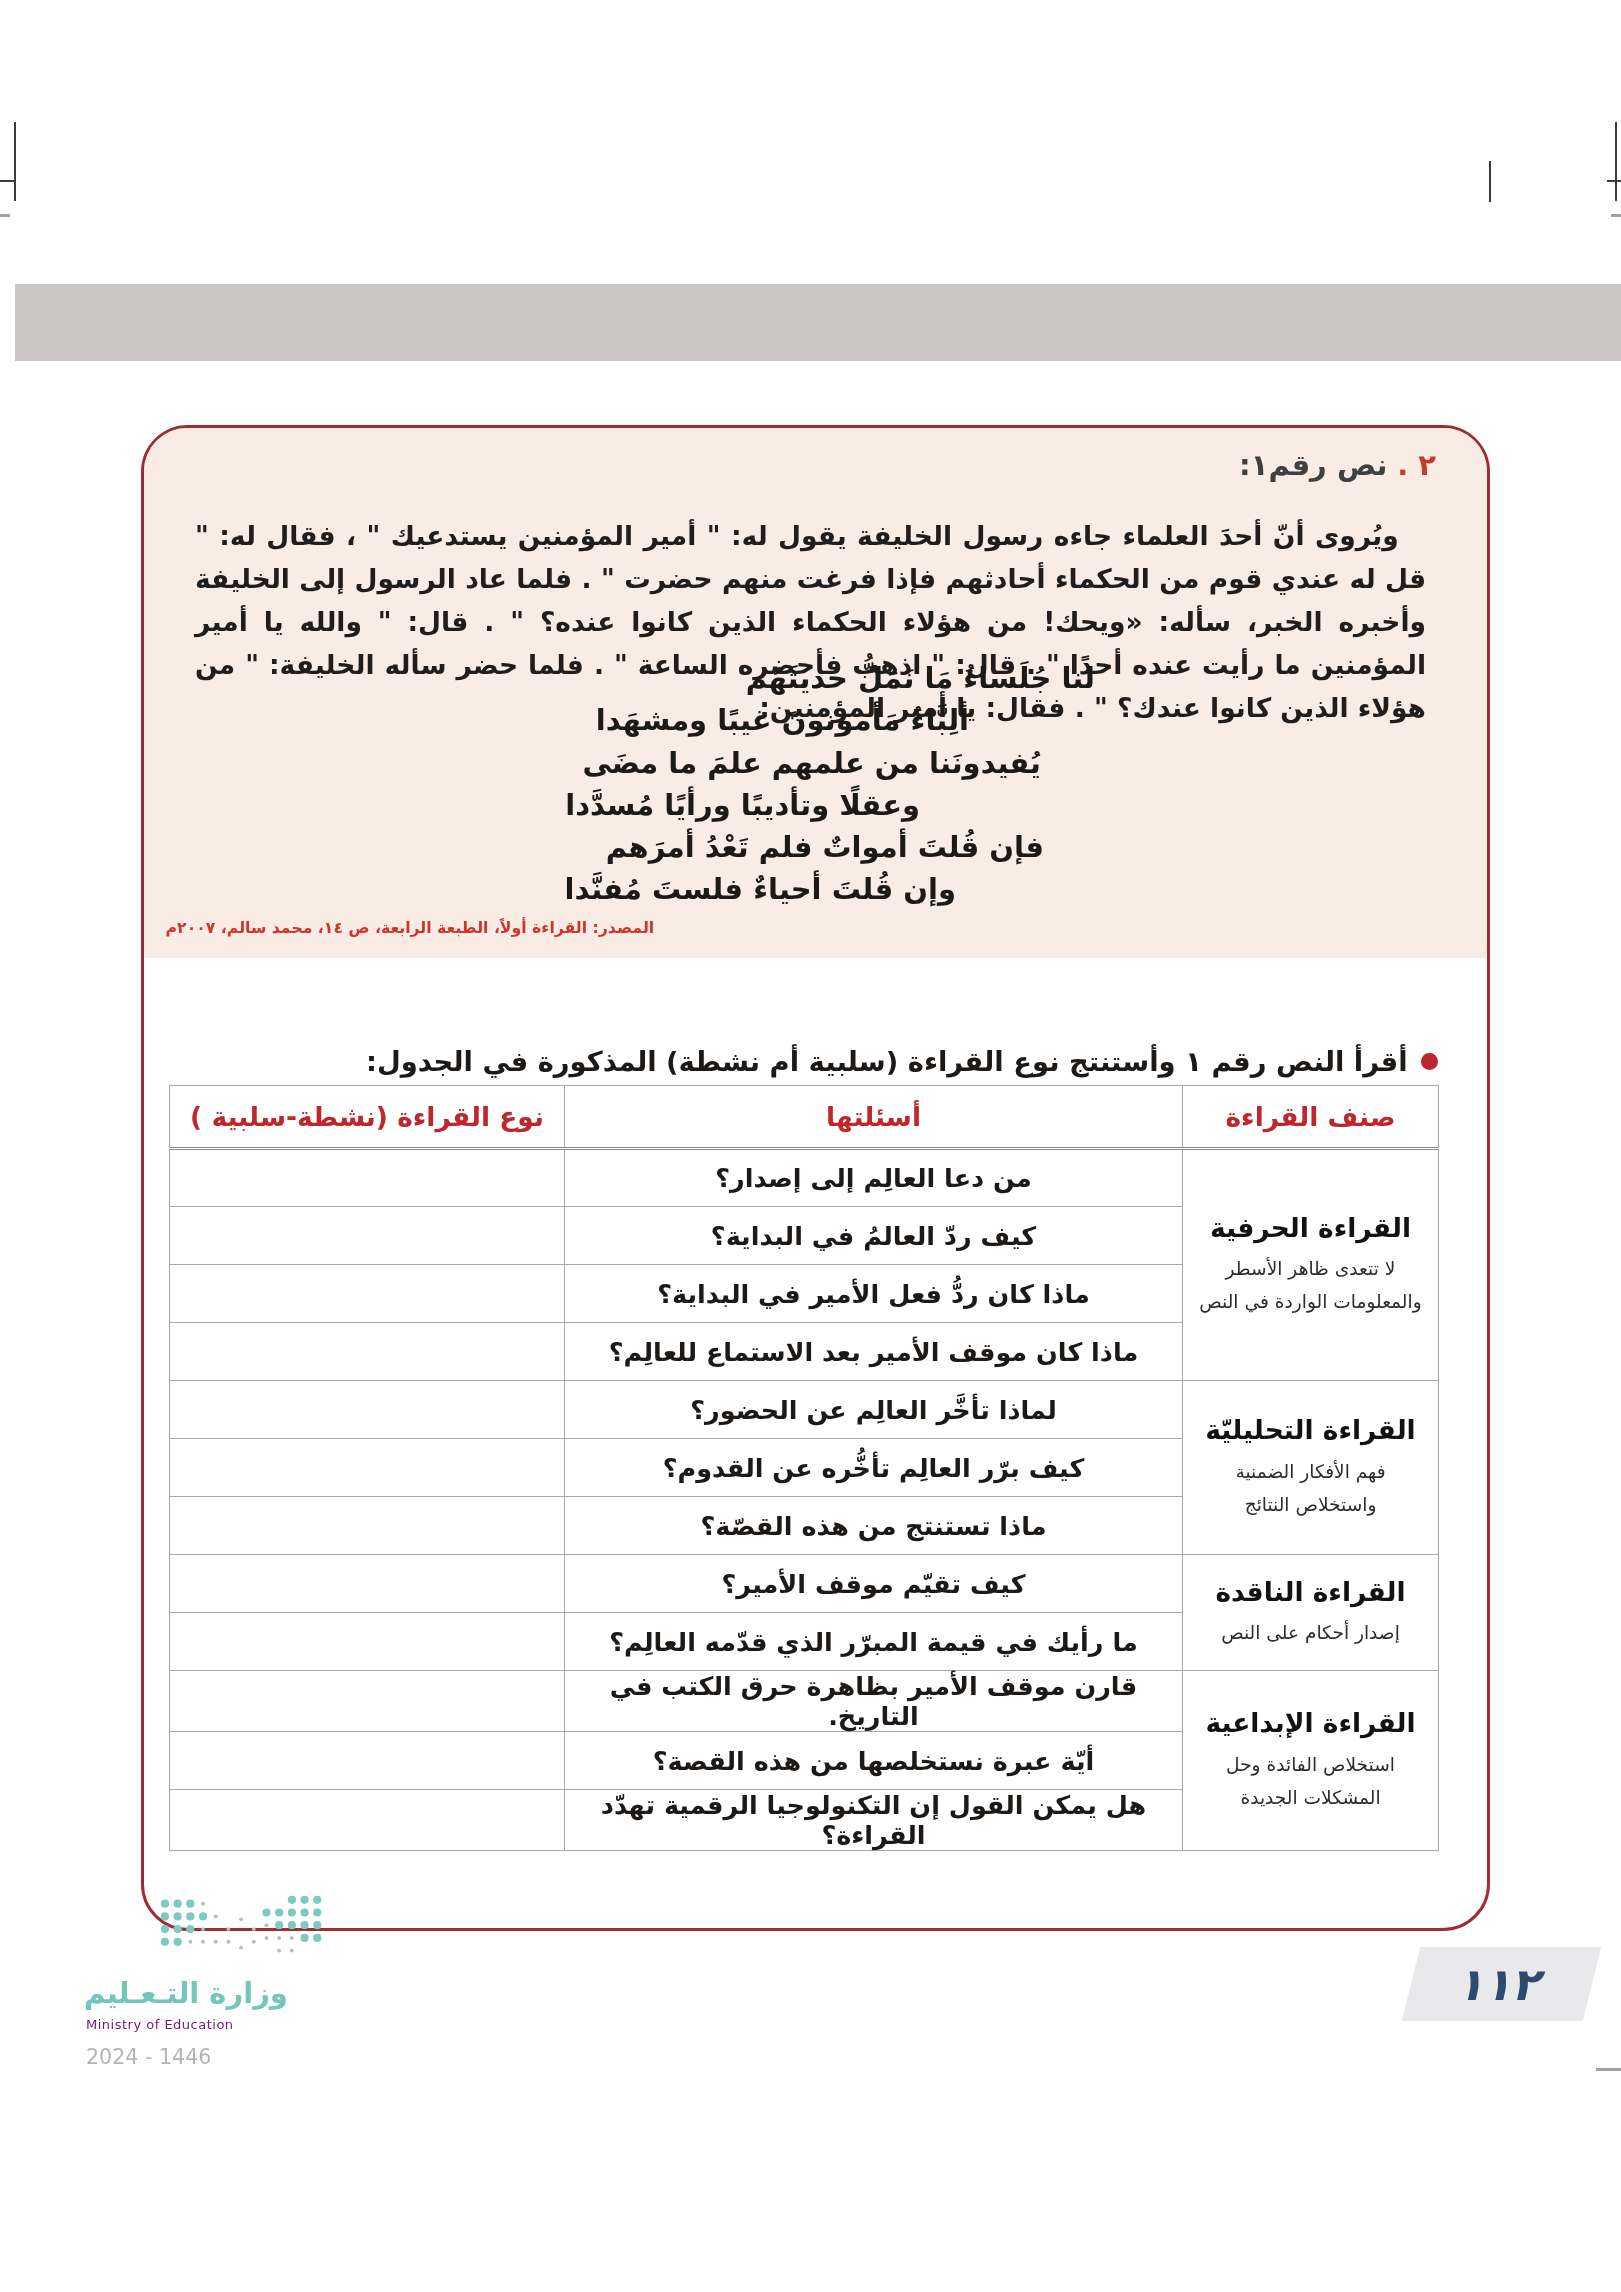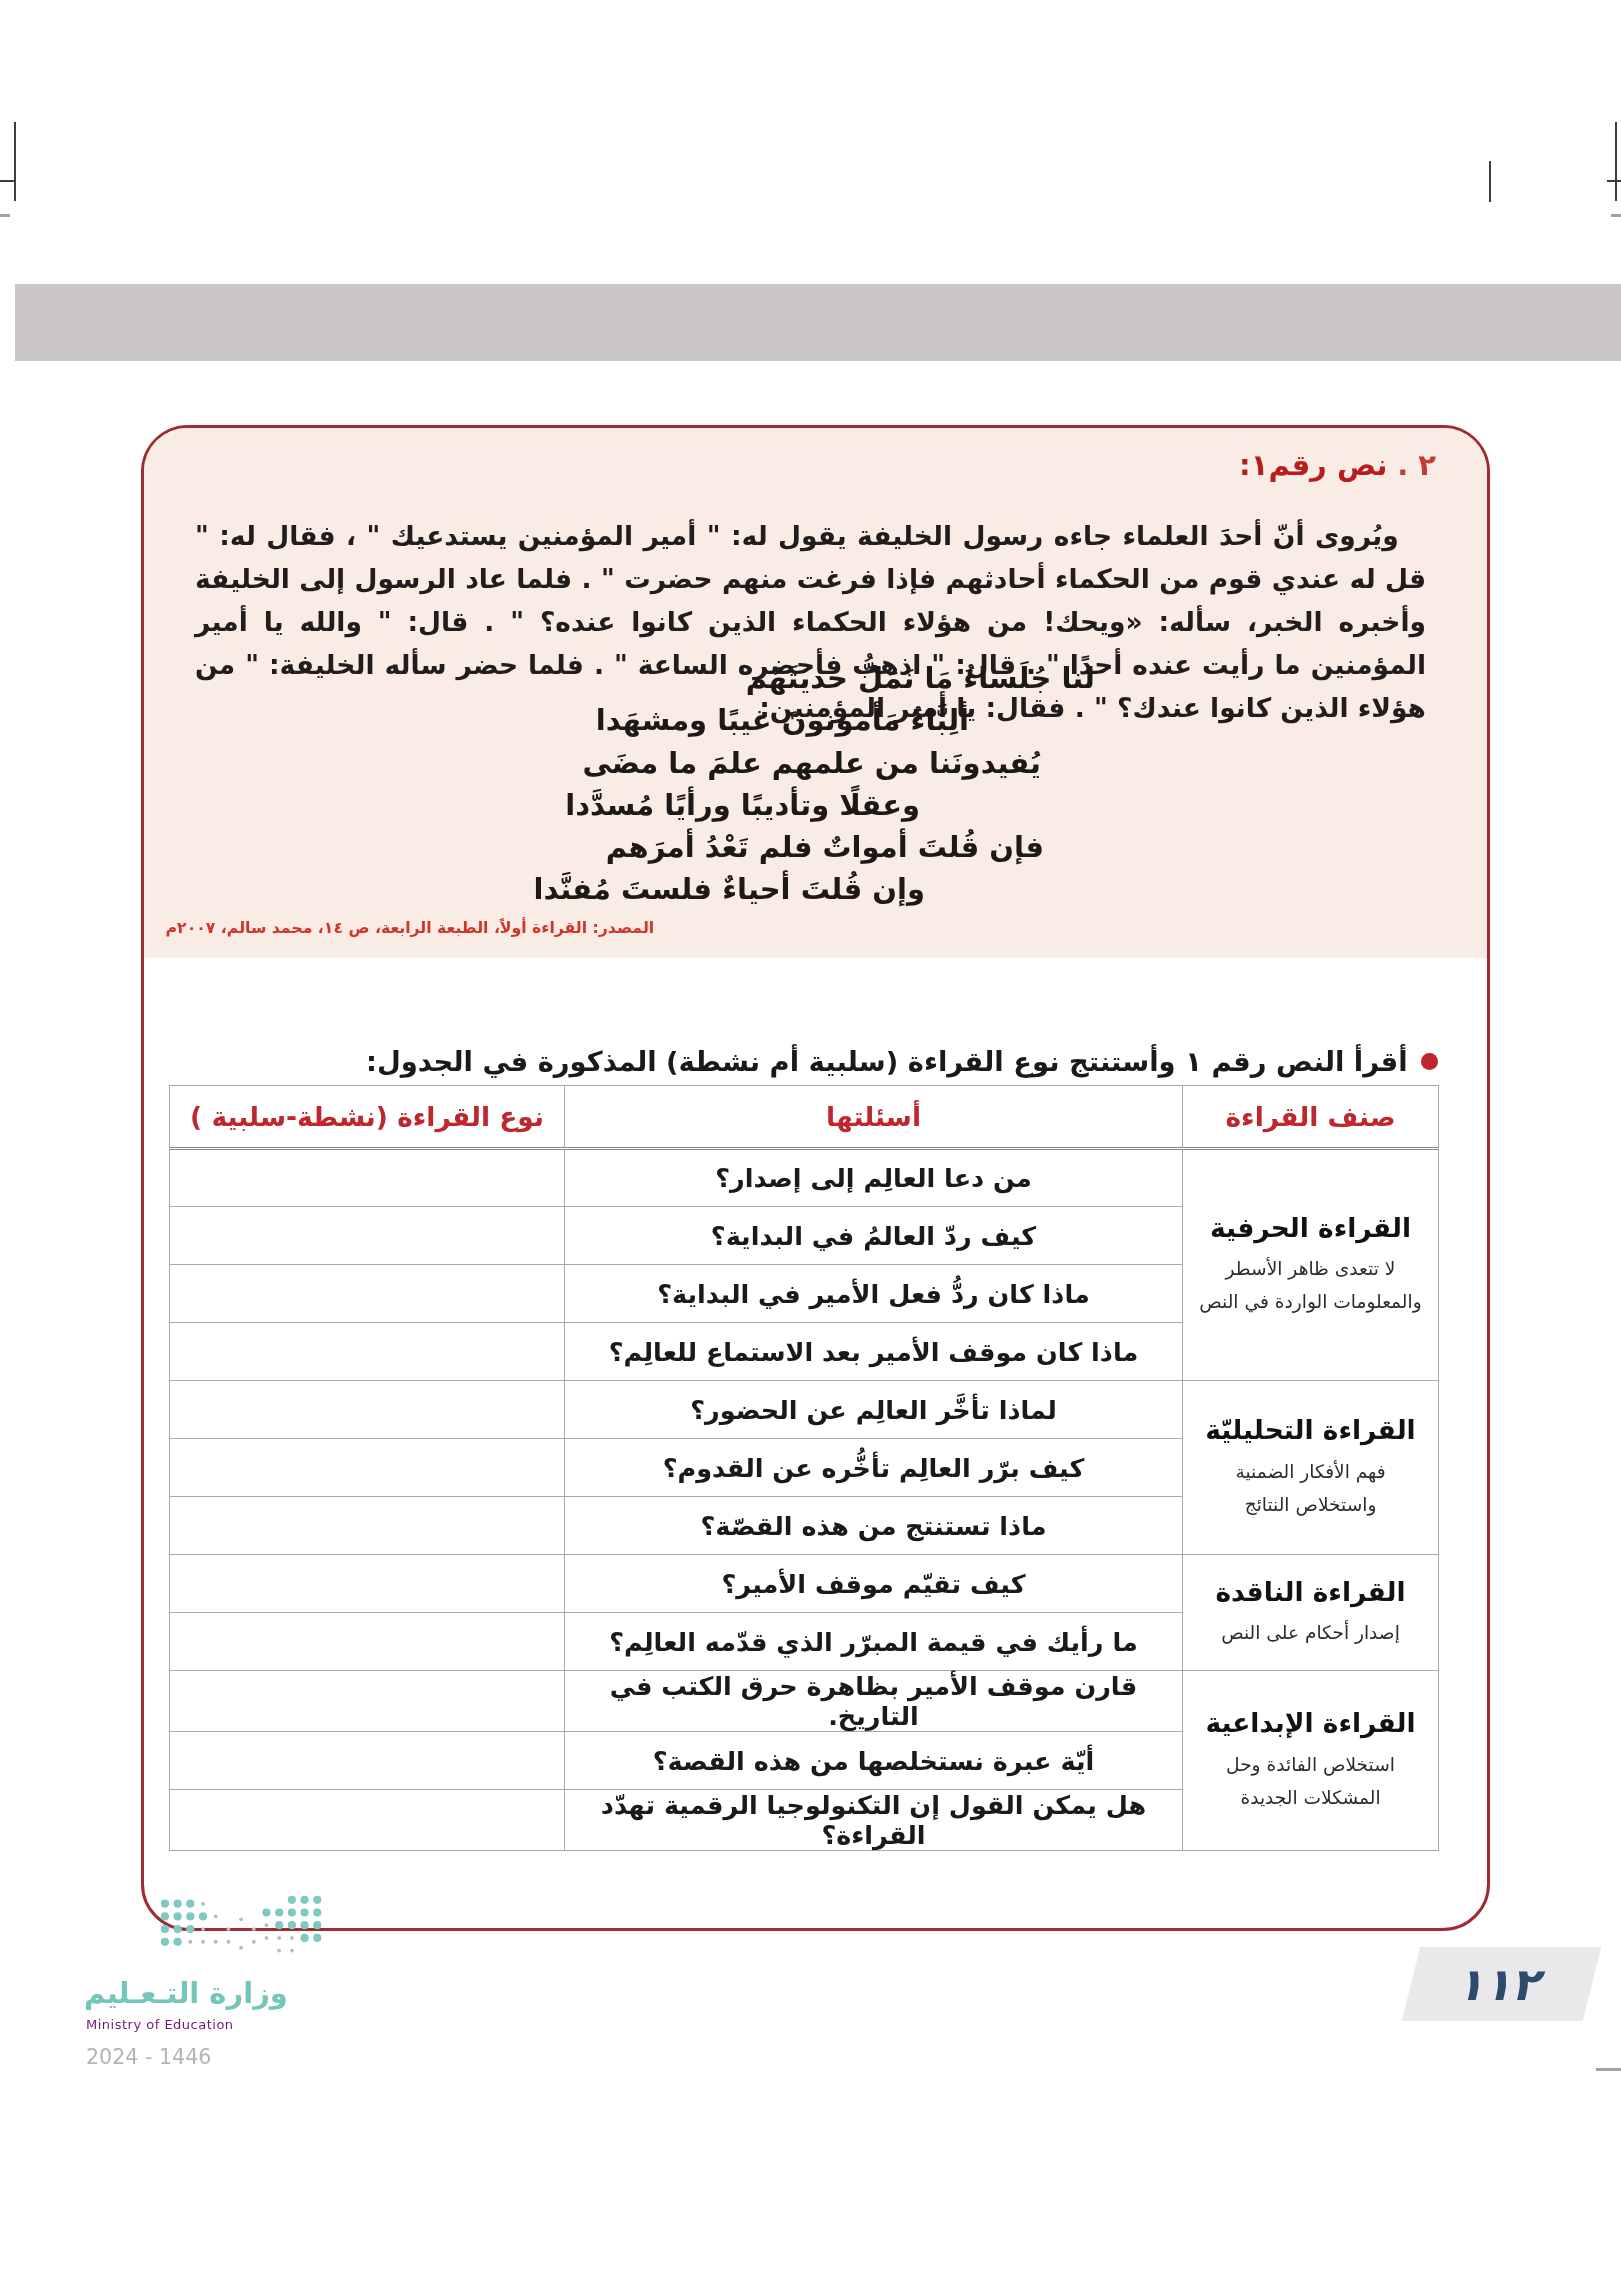--- a/index.html
+++ b/index.html
@@ -12,26 +12,26 @@
   .gray-band{position:absolute;left:14.7px;top:284px;width:1606px;height:77px;background:#cac7c6;}
   
   .red-box{position:absolute;left:141px;top:425px;width:1343px;height:1500px;
            border:3.9px solid #a02c33;border-radius:47px;background:#ffffff;}
   .pink-area{position:absolute;left:0;top:0;right:0;height:530px;background:#f9ece5;
              border-radius:43px 43px 0 0;}
   
   .section-head{position:absolute;top:19.6px;right:51px;direction:rtl;display:flex;gap:9.8px;
                 align-items:baseline;font-weight:bold;font-size:29px;}
   .section-num{color:#c43b33;}
-  .section-title{color:#b91c1c;}
+  .section-title{color:#404040;}
   .story-par{position:absolute;top:59px;right:61px;left:51px;direction:rtl;text-align:justify;
              font-size:26.5px;line-height:43px;font-weight:bold;color:#211d1c;text-indent:27.4px;}
   .poem-line{position:absolute;direction:rtl;font-size:29px;font-weight:bold;color:#1c1917;white-space:nowrap;}
   .pl0{top:233px;right:392px;} .pl1{top:275px;right:518px;} .pl2{top:318px;right:446px;}
-  .pl3{top:360px;right:567px;} .pl4{top:402px;right:443px;} .pl5{top:444px;right:562px;}
+  .pl3{top:360px;right:567px;} .pl4{top:402px;right:443px;} .pl5{top:444px;right:531px;}
   .conclusion{position:absolute;top:474px;right:61px;direction:rtl;font-size:26.5px;font-weight:bold;color:#211d1c;}
   .source-line{position:absolute;top:490px;left:21.6px;direction:rtl;font-size:15.7px;font-weight:bold;color:#cf352c;white-space:nowrap;}
   
   .instruction{position:absolute;top:998px;right:183px;direction:rtl;display:flex;align-items:center;gap:13.7px;margin-top:48px;}
   .instruction .bullet{width:16.7px;height:16.7px;border-radius:50%;background:#c0272d;flex:0 0 auto;}
   .instruction .itext{font-size:27.4px;font-weight:bold;color:#1c1917;white-space:nowrap;}
   
   table.qtable{position:absolute;left:169px;top:1085px;width:1269px;height:753px;direction:rtl;
                border-collapse:collapse;table-layout:fixed;}
   table.qtable col.c-cat{width:256px;} table.qtable col.c-q{width:618px;} table.qtable col.c-type{width:395px;}

